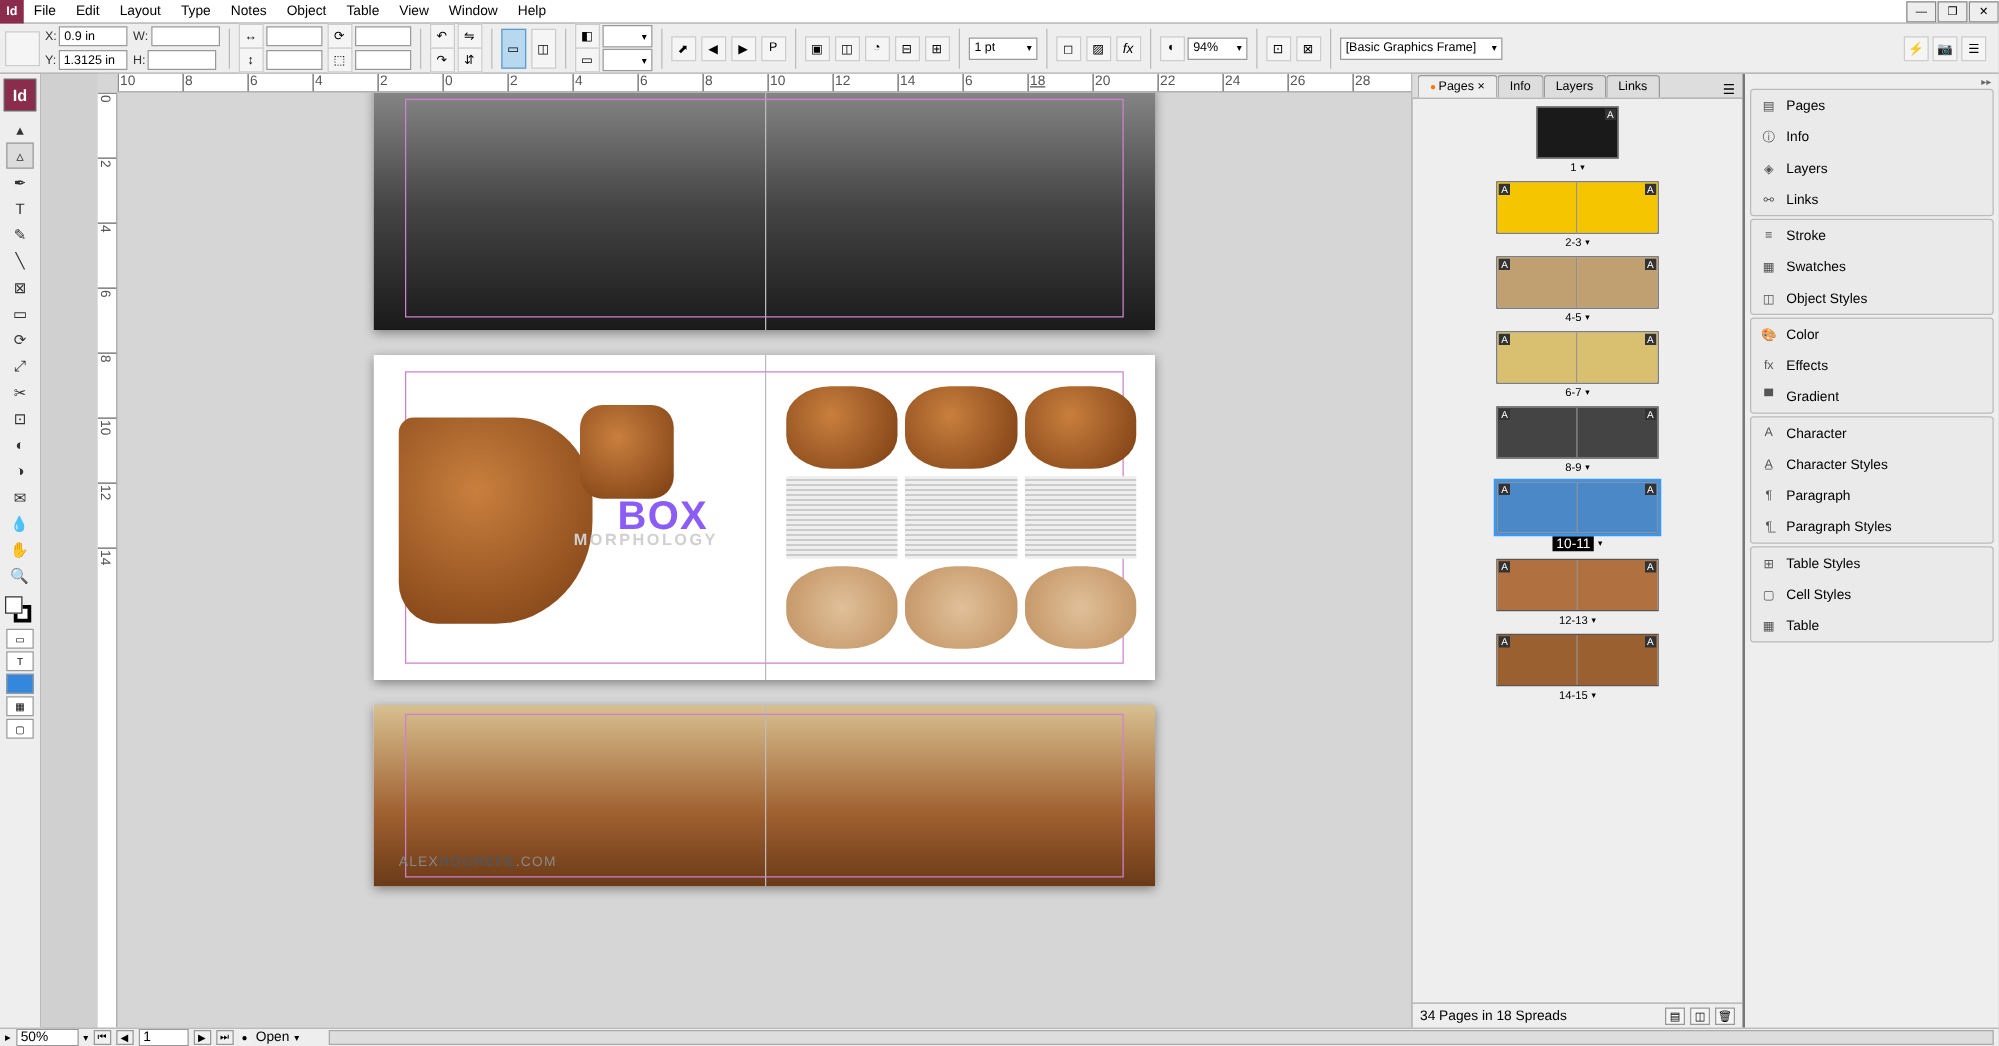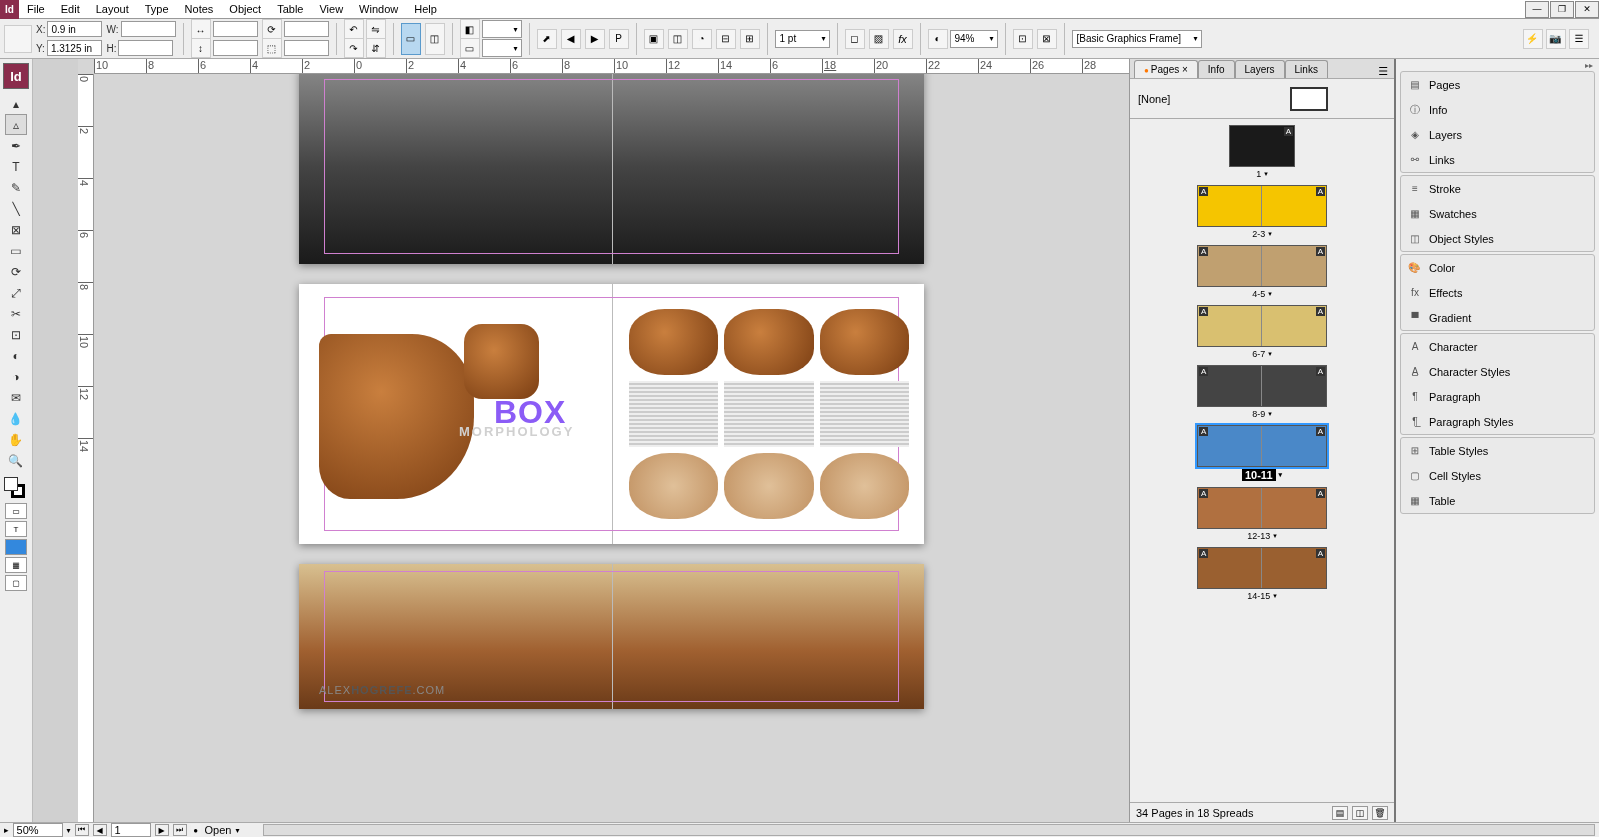--- a/index.html
+++ b/index.html
@@ -72,21 +72,21 @@
 .master-thumb { width: 38px; height: 24px; border: 2px solid #333; background: #fff;}
 .pages-list { flex: 1; overflow-y: auto; padding: 6px 0; }
 .spread-thumb-row { display: flex; justify-content: center; margin-bottom: 2px;}
 .spread-thumb { display: flex; border: 1px solid #555; background:#fff; position: relative;}
 .spread-thumb.sel { outline: 2px solid #39f;}
 .page-thumb { width: 64px; height: 40px; border-right: 1px solid #888; position: relative; overflow: hidden;}
 .page-thumb:last-child { border-right:none;}
 .page-thumb .A { position:absolute; top:1px; font-size:8px; background: #333; color: #fff; padding:0 2px;}
 .page-thumb .A.l { left:1px;} .page-thumb .A.r { right:1px;}
 .spread-label { text-align: center; font-size: 9px; margin-bottom: 6px; display:flex; justify-content:center; gap:3px; align-items:center;}
-.spread-label.sel { font-weight:bold; }
+.spread-label.sel { font-weight:normal; }
 .spread-label .arrow { font-size:7px;}
 .panel-status { height: 20px; border-top: 1px solid #aaa; display: flex; align-items: center; padding: 0 6px; font-size: 10px; gap: 6px;}
 .panel-status .icons { margin-left:auto; display:flex; gap:4px;}
 .sicon { width:16px; height:14px; border:1px solid #999; background:#f5f5f5; font-size:9px; display:flex; align-items:center; justify-content:center;}
 
 
 .rightdock { width: 205px; background: #eee; border-left: 2px solid #777; display: flex; flex-direction: column; padding-top: 2px;}
 .dock-handle { height: 8px; display:flex; justify-content:flex-end; padding-right:6px;}
 .dock-handle span { font-size:8px; color:#666;}
 .dockgroup { border: 1px solid #bbb; margin: 2px 4px; background: #eaeaea; border-radius: 3px;}
@@ -341,24 +341,20 @@
   </div>
 
   <div class="pages-panel">
     <div class="panel-tabs" id="panel-tabs">
         <div class="panel-tab active"><span class="bullet">●</span>Pages ×</div>
         <div class="panel-tab">Info</div>
         <div class="panel-tab">Layers</div>
         <div class="panel-tab">Links</div>
         <div class="panel-close">☰</div>
       </div>
-    <div class="master-area">
-      <span>[None]</span>
-      <div class="master-thumb"></div>
-    </div>
     <div class="pages-list" id="pages-list">
         <div class="spread-thumb-row">
           <div class="spread-thumb">
             <div class="page-thumb" style="background: rgb(26, 26, 26);">
               <span class="A r">A</span>
             </div>
           </div>
         </div>
         <div class="spread-label">1 <span class="arrow">▾</span></div>
         <div class="spread-thumb-row">

